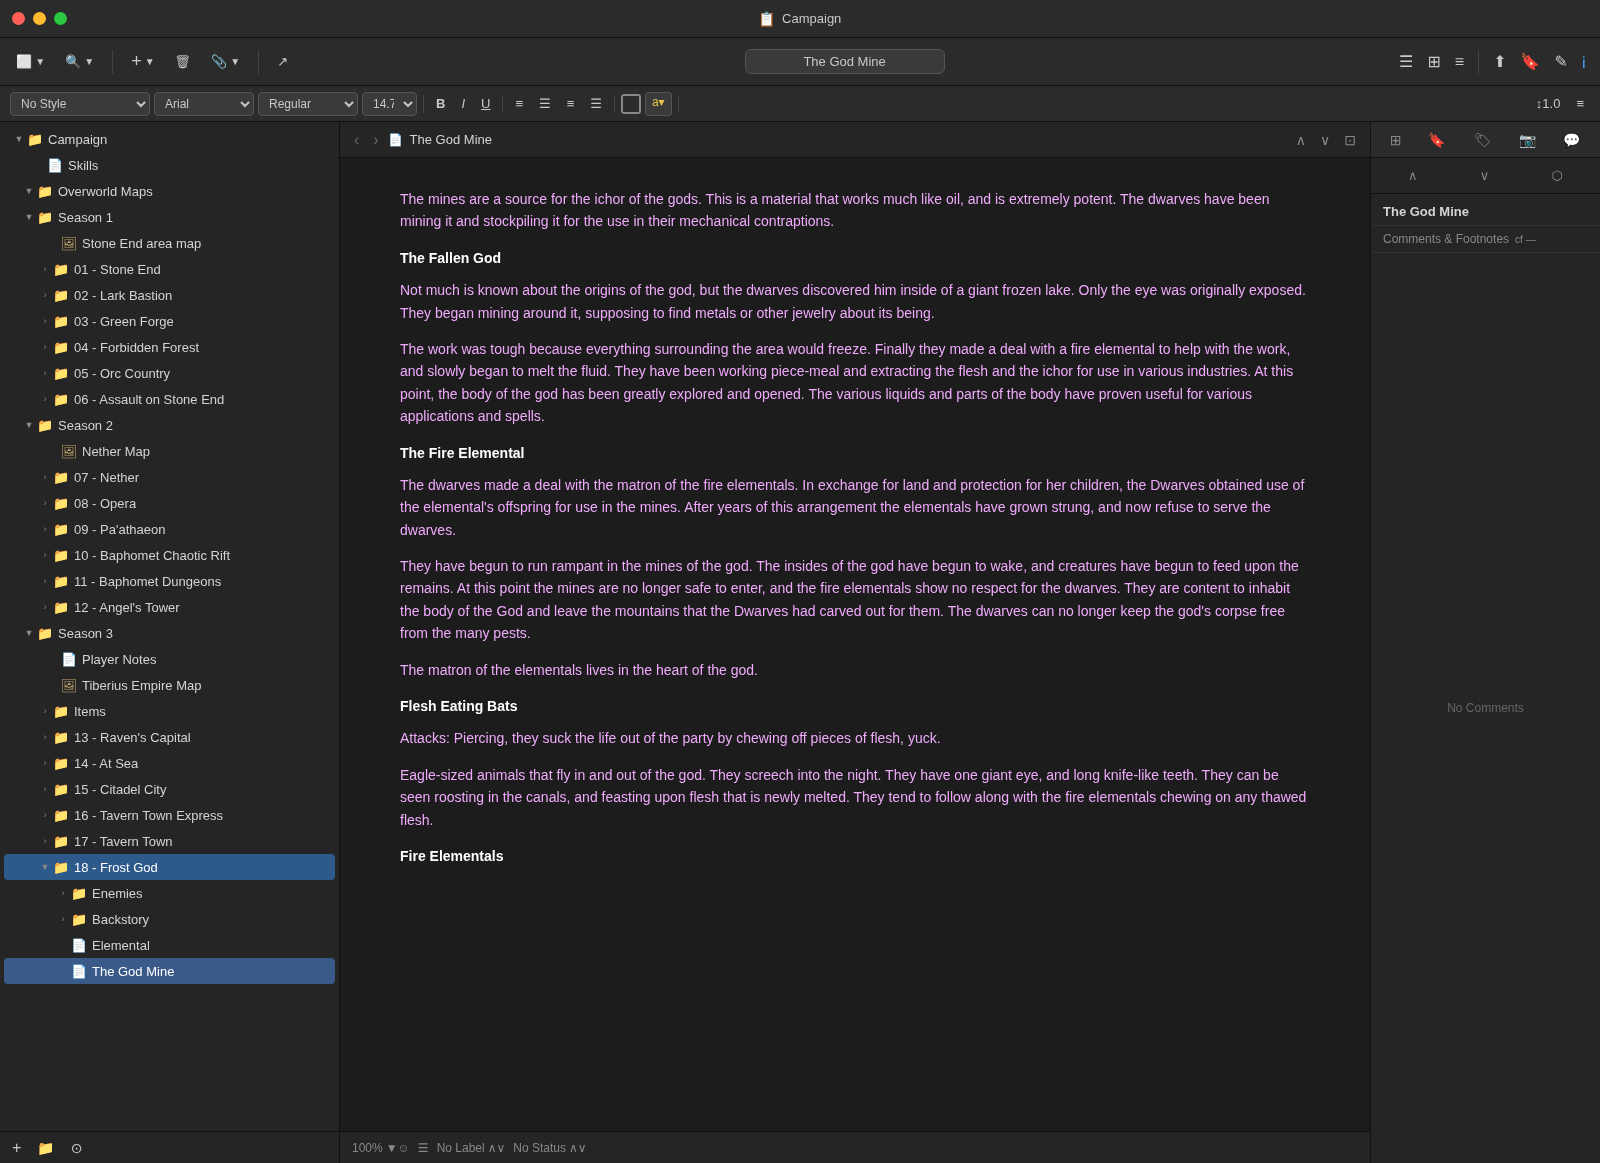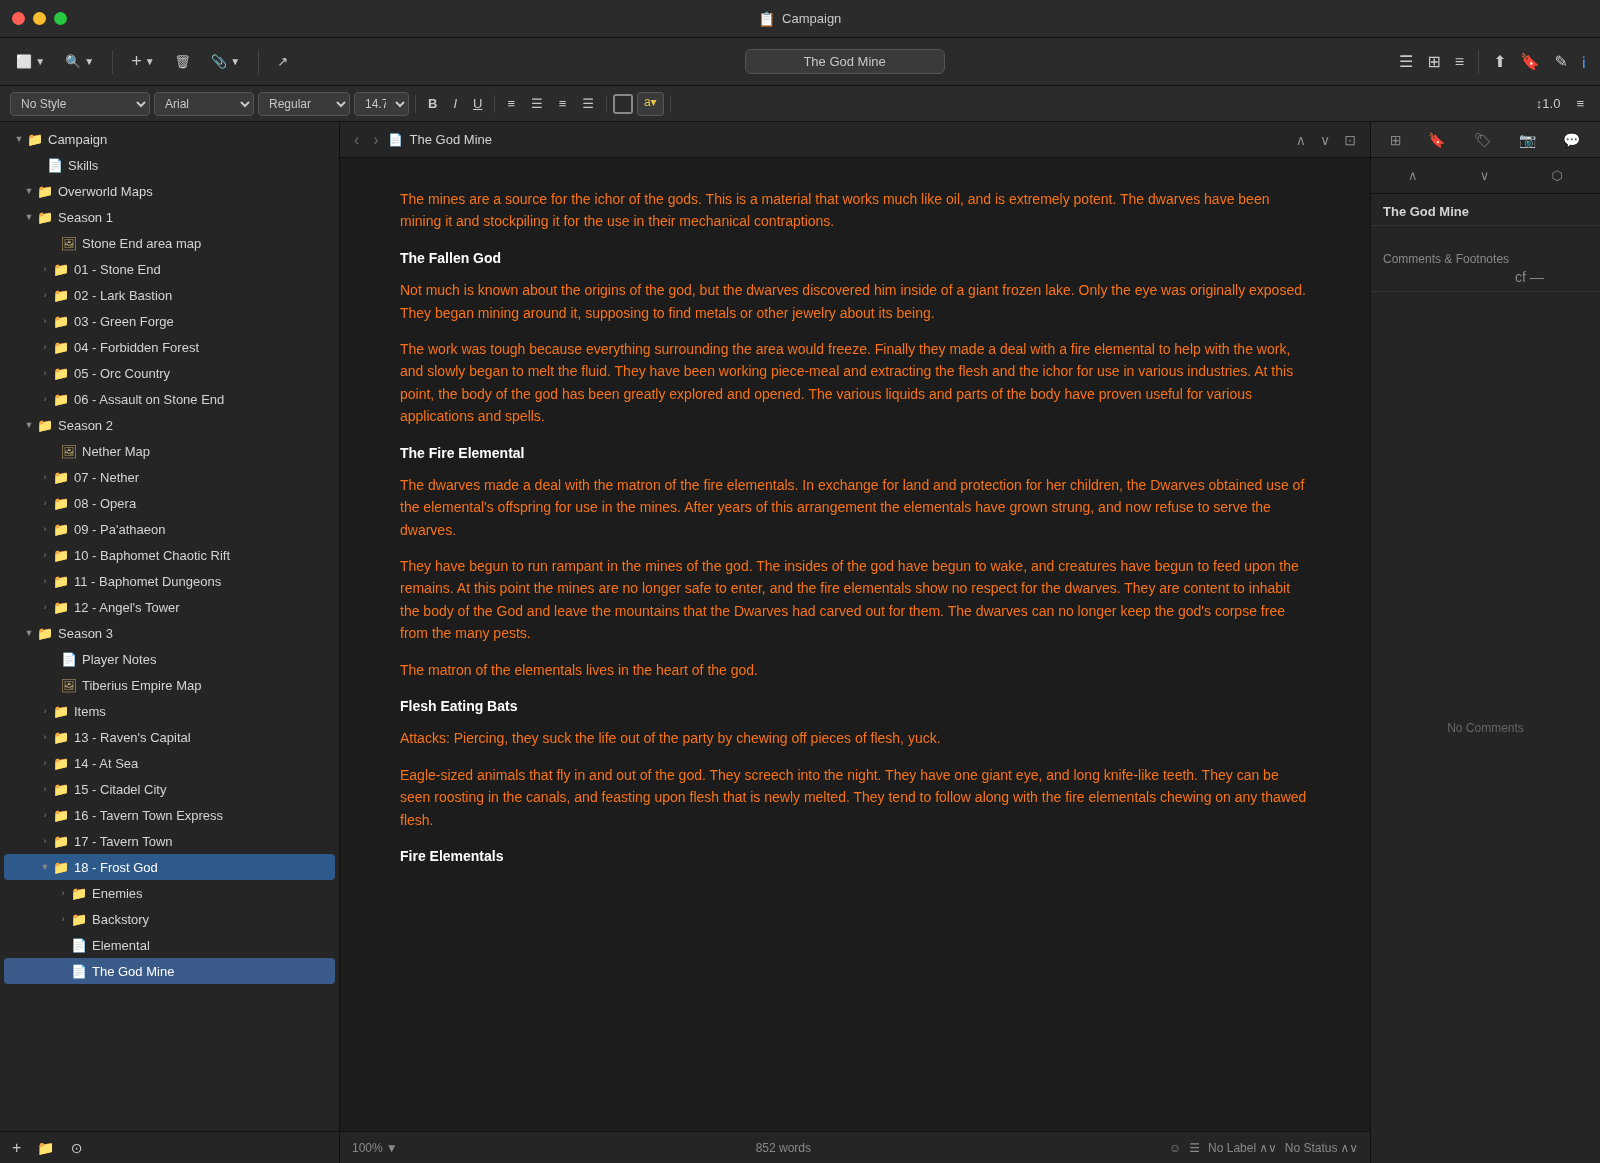--- a/index.html
+++ b/index.html
@@ -132,21 +132,21 @@
       border: 1px solid #555;
       border-radius: 4px;
       color: #c8c8c8;
       font-size: 12px;
       padding: 2px 6px;
       height: 24px;
       cursor: pointer;
     }
     .format-select.wide { width: 140px; }
     .format-select.font { width: 100px; }
-    .format-select.style { width: 92px; }
+    .format-select.style { width: 100px; }
     .format-select.size { width: 55px; text-align: center; }
     .format-btn {
       background: none;
       border: none;
       color: #c8c8c8;
       cursor: pointer;
       padding: 2px 6px;
       border-radius: 3px;
       font-size: 13px;
       height: 24px;
@@ -324,21 +324,21 @@
       color: #e0e0e0;
       font-size: 14px;
       line-height: 1.6;
     }
     .editor-content::-webkit-scrollbar { width: 8px; }
     .editor-content::-webkit-scrollbar-track { background: transparent; }
     .editor-content::-webkit-scrollbar-thumb { background: #444; border-radius: 4px; }
 
     .editor-content p {
       margin-bottom: 14px;
-      color: #f97316;
+      color: #f0abfc;
       font-size: 14px;
     }
     .editor-content h3 {
       font-size: 14px;
       font-weight: bold;
       color: #fff;
       margin-bottom: 10px;
       margin-top: 4px;
     }
 
@@ -798,23 +798,20 @@
       <p>Attacks: Piercing, they suck the life out of the party by chewing off pieces of flesh, yuck.</p>
       <p>Eagle-sized animals that fly in and out of the god. They screech into the night. They have one giant eye, and long knife-like teeth. They can be seen roosting in the canals, and feasting upon flesh that is newly melted. They tend to follow along with the fire elementals chewing on any thawed flesh.</p>
       <h3>Fire Elementals</h3>
     </div>
 
     <div class="editor-footer">
       <button class="zoom-btn">
         <span>100%</span>
         <span>▼</span>
       </button>
-      <div class="editor-footer-center">
-        <span>852 words</span>
-      </div>
       <div class="editor-footer-right">
         <button class="zoom-btn">☺</button>
         <button class="zoom-btn">☰</button>
         <button class="zoom-btn">
           <span>No Label</span>
           <span>∧∨</span>
         </button>
         <button class="zoom-btn">
           <span>No Status</span>
           <span>∧∨</span>
@@ -842,21 +839,21 @@
       </button>
     </div>
     <div class="right-panel-nav">
       <button class="rpanel-nav-btn">∧</button>
       <button class="rpanel-nav-btn">∨</button>
       <button class="rpanel-nav-btn">⬡</button>
     </div>
     <div class="right-panel-header">The God Mine</div>
     <div class="right-panel-subheader">
       <span>Comments &amp; Footnotes</span>
-      <span style="color:#888; font-size:14px;margin-top:37px;">
+      <span style="color:#888; font-size:10px;">
         <span>cf</span>
         <span> —</span>
       </span>
     </div>
     <div class="right-panel-content">
       <span>No Comments</span>
     </div>
   </div>
 
 </div>

